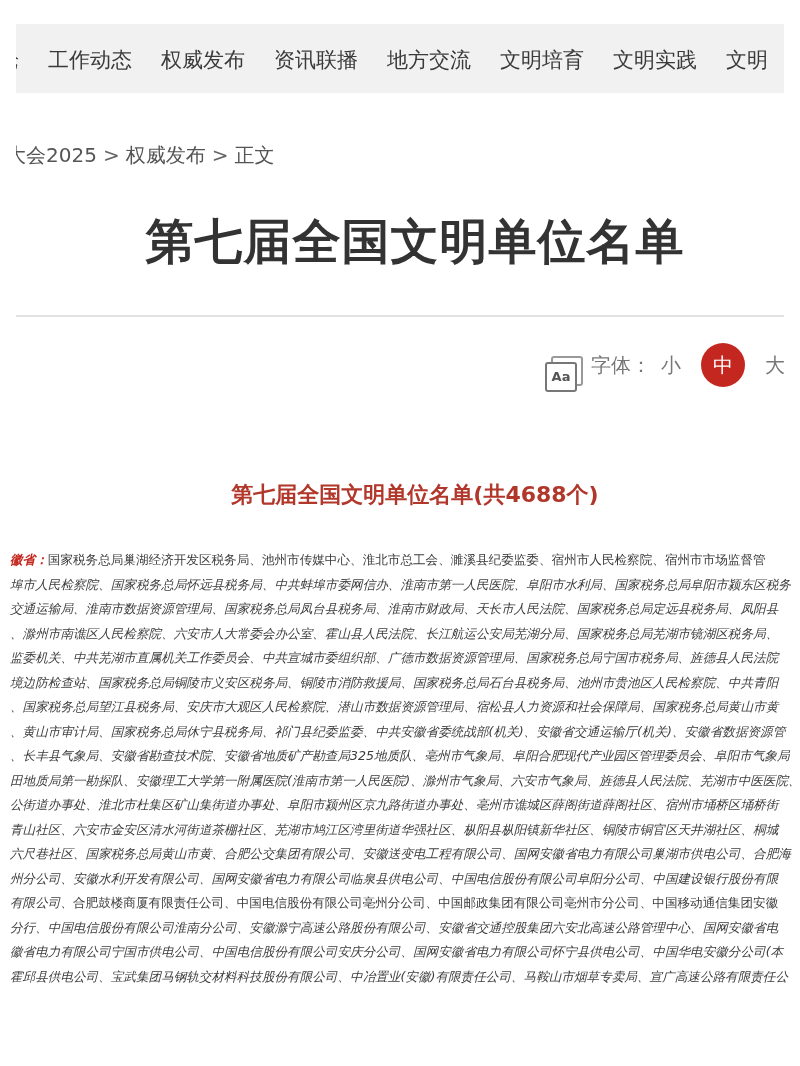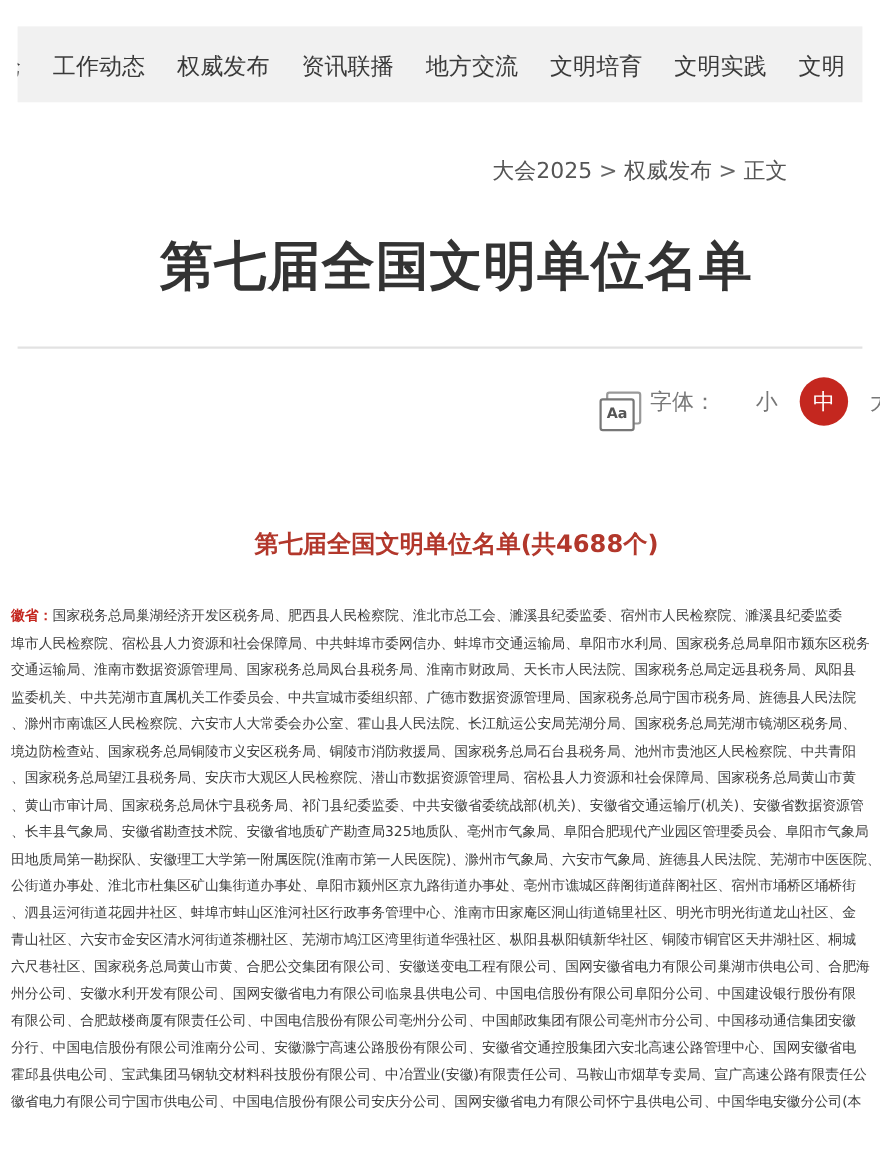--- a/index.html
+++ b/index.html
@@ -12,21 +12,21 @@
   .navbar {
     position: absolute; left: 16px; top: 24px; width: 768px; height: 69px;
     background: #f1f1f1; overflow: hidden; white-space: nowrap;
   }
   .nav-items { position: absolute; left: -18px; top: 22px; display: flex; gap: 0; }
   .nav-item {
     font-size: 21px; color: #3a3a3a; margin-right: 29px; cursor: pointer; letter-spacing: 0px;
   }
   .breadcrumb {
     position: absolute; left: 16px; top: 142px; width: 700px; white-space: nowrap; overflow: hidden;
-    font-size: 20px; color: #555; text-align: right;
+    font-size: 20px; color: #555;
   }
   .breadcrumb .crumb { cursor: pointer; }
   .breadcrumb .sep { margin: 0 6px; color: #666; }
   .breadcrumb .first { margin-left: -10px; }
   .page-title {
     position: absolute; left: 0; top: 210px; width: 830px; text-align: center;
     font-size: 48px; font-weight: bold; color: #333; letter-spacing: 1px;
   }
   .divider {
     position: absolute; left: 16px; top: 315px; width: 768px; height: 2px; background: #e2e2e2;
@@ -38,38 +38,38 @@
   .aa-icon { position: relative; width: 36px; height: 18px; margin-right: 10px; }
   .aa-icon .back {
     position: absolute; left: 6px; top: 0; width: 28px; height: 26px;
     border: 2px solid #999; border-radius: 3px; background: #fff;
   }
   .aa-icon .front {
     position: absolute; left: 0; top: 6px; width: 28px; height: 26px;
     border: 2px solid #777; border-radius: 3px; background: #fff;
     font-size: 13px; font-weight: bold; color: #555; text-align: center; line-height: 26px;
   }
-  .font-label { margin-right: 36px; }
+  .font-label { margin-right: 10px; }
   .font-opt { cursor: pointer; margin-right: 20px; color: #777; }
   .font-opt.active {
     width: 44px; height: 44px; border-radius: 50%; background: #c4271f; color: #fff;
     display: inline-flex; align-items: center; justify-content: center; margin-right: 20px;
   }
   .list-heading {
     position: absolute; left: 0; top: 480px; width: 830px; text-align: center;
     font-size: 22px; font-weight: bold; color: #b2372b;
   }
   .list-body {
     position: absolute; left: 0; top: 548px; width: 800px; overflow: hidden;
   }
   .line {
     height: 24.5px; white-space: nowrap; overflow: hidden;
     font-size: 12.6px; color: #3c3c3c; line-height: 24.5px; padding-left: 18px;
   }
-  .line .neg { margin-left: -8px; }
+  .line .neg { margin-left: -8px; font-style: italic; }
   .prov { color: #c4271f; font-weight: bold; }
   .hl {
     position: relative; display: inline-block;
   }
   .hl::after {
     content: ""; position: absolute; left: -2px; right: -2px; bottom: -5px; height: 4px;
     border-radius: 2px; background: #d33b4a;
   }
 </style>
 </head>
@@ -103,32 +103,31 @@
   </div>
   <span class="font-label">字体：</span>
   <span class="font-opt">小</span>
   <span class="font-opt active">中</span>
   <span class="font-opt">大</span>
 </div>
 
 <div class="list-heading">第七届全国文明单位名单(共4688个)</div>
 
 <div class="list-body">
-  <div class="line"><span class="prov neg">徽省：</span><span>国家税务总局巢湖经济开发区税务局、肥西县人民检察院、淮北市总工会、濉溪县纪委监委、宿州市人民检察院、濉溪县纪委监委</span></div>
-  <div class="line"><span class="neg">埠市人民检察院、宿松县人力资源和社会保障局、中共蚌埠市委网信办、蚌埠市交通运输局、阜阳市水利局、国家税务总局阜阳市颍东区税务</span></div>
+  <div class="line"><span class="prov neg">徽省：</span><span>国家税务总局巢湖经济开发区税务局、池州市传媒中心、淮北市总工会、濉溪县纪委监委、宿州市人民检察院、宿州市市场监督管</span></div>
+  <div class="line"><span class="neg">埠市人民检察院、国家税务总局怀远县税务局、中共蚌埠市委网信办、淮南市第一人民医院、阜阳市水利局、国家税务总局阜阳市颍东区税务</span></div>
   <div class="line"><span class="neg">交通运输局、淮南市数据资源管理局、国家税务总局凤台县税务局、淮南市财政局、天长市人民法院、国家税务总局定远县税务局、凤阳县</span></div>
+  <div class="line"><span class="neg">、滁州市南谯区人民检察院、六安市人大常委会办公室、霍山县人民法院、长江航运公安局芜湖分局、国家税务总局芜湖市镜湖区税务局、</span></div>
   <div class="line"><span class="neg">监委机关、中共芜湖市直属机关工作委员会、中共宣城市委组织部、广德市数据资源管理局、国家税务总局宁国市税务局、旌德县人民法院</span></div>
-  <div class="line"><span class="neg">、滁州市南谯区人民检察院、六安市人大常委会办公室、霍山县人民法院、长江航运公安局芜湖分局、国家税务总局芜湖市镜湖区税务局、</span></div>
   <div class="line"><span class="neg">境边防检查站、国家税务总局铜陵市义安区税务局、铜陵市消防救援局、国家税务总局石台县税务局、池州市贵池区人民检察院、中共青阳</span></div>
   <div class="line"><span class="neg">、国家税务总局望江县税务局、安庆市大观区人民检察院、潜山市数据资源管理局、宿松县人力资源和社会保障局、国家税务总局黄山市黄</span></div>
   <div class="line"><span class="neg">、黄山市审计局、国家税务总局休宁县税务局、祁门县纪委监委、中共安徽省委统战部(机关)、安徽省交通运输厅(机关)、安徽省数据资源管</span></div>
   <div class="line"><span class="neg">、长丰县气象局、安徽省勘查技术院、安徽省地质矿产勘查局325地质队、亳州市气象局、阜阳合肥现代产业园区管理委员会、阜阳市气象局</span></div>
   <div class="line"><span class="neg">田地质局第一勘探队、安徽理工大学第一附属医院(淮南市第一人民医院)、滁州市气象局、六安市气象局、旌德县人民法院、芜湖市中医医院、</span></div>
   <div class="line"><span class="neg">公街道办事处、淮北市杜集区矿山集街道办事处、阜阳市颍州区京九路街道办事处、亳州市谯城区薛阁街道薛阁社区、宿州市埇桥区埇桥街</span></div>
-  <div class="line"><span class="neg">、泗县运河街道花园井社区、蚌埠市蚌山区淮河社区行政事务管理中心、淮南市田家庵区洞山街道锦里社区、明光市明光街道龙山社区、金</span></div>
   <div class="line"><span class="neg">青山社区、六安市金安区清水河街道茶棚社区、芜湖市鸠江区湾里街道华强社区、枞阳县枞阳镇新华社区、铜陵市铜官区天井湖社区、桐城</span></div>
   <div class="line"><span class="neg">六尺巷社区、国家税务总局黄山市黄、合肥公交集团有限公司、安徽送变电工程有限公司、国网安徽省电力有限公司巢湖市供电公司、合肥海</span></div>
   <div class="line"><span class="neg">州分公司、安徽水利开发有限公司、国网安徽省电力有限公司临泉县供电公司、中国电信股份有限公司阜阳分公司、中国建设银行股份有限</span></div>
   <div class="line"><span class="neg">有限公司、</span><span class="hl">合肥鼓楼商厦有限责任公司</span><span>、中国电信股份有限公司亳州分公司、中国邮政集团有限公司亳州市分公司、中国移动通信集团安徽</span></div>
   <div class="line"><span class="neg">分行、中国电信股份有限公司淮南分公司、安徽滁宁高速公路股份有限公司、安徽省交通控股集团六安北高速公路管理中心、国网安徽省电</span></div>
+  <div class="line"><span class="neg">徽省电力有限公司宁国市供电公司、中国电信股份有限公司安庆分公司、国网安徽省电力有限公司怀宁县供电公司、中国华电安徽分公司(本</span></div>
   <div class="line"><span class="neg">霍邱县供电公司、宝武集团马钢轨交材料科技股份有限公司、中冶置业(安徽)有限责任公司、马鞍山市烟草专卖局、宣广高速公路有限责任公</span></div>
-  <div class="line"><span class="neg">徽省电力有限公司宁国市供电公司、中国电信股份有限公司安庆分公司、国网安徽省电力有限公司怀宁县供电公司、中国华电安徽分公司(本</span></div>
 </div>
 
 </body></html>

